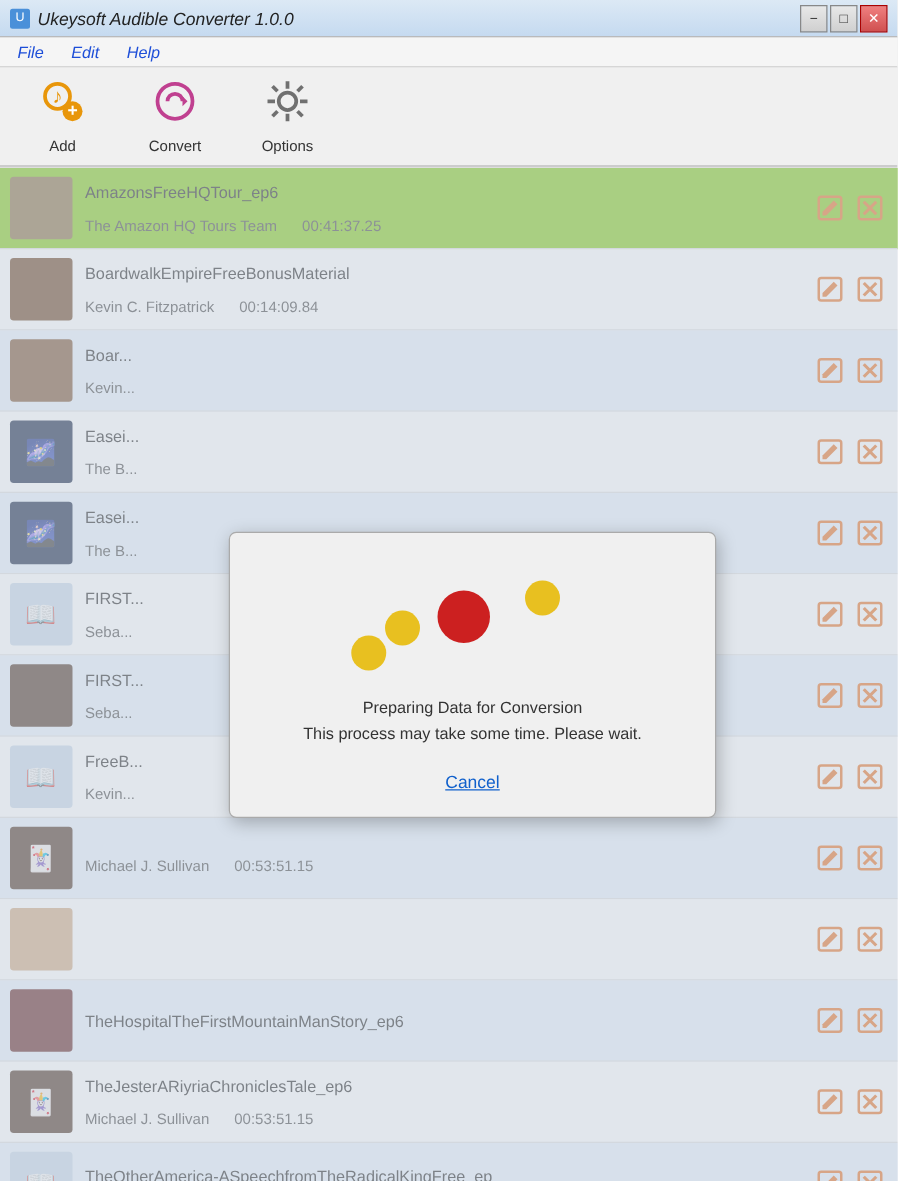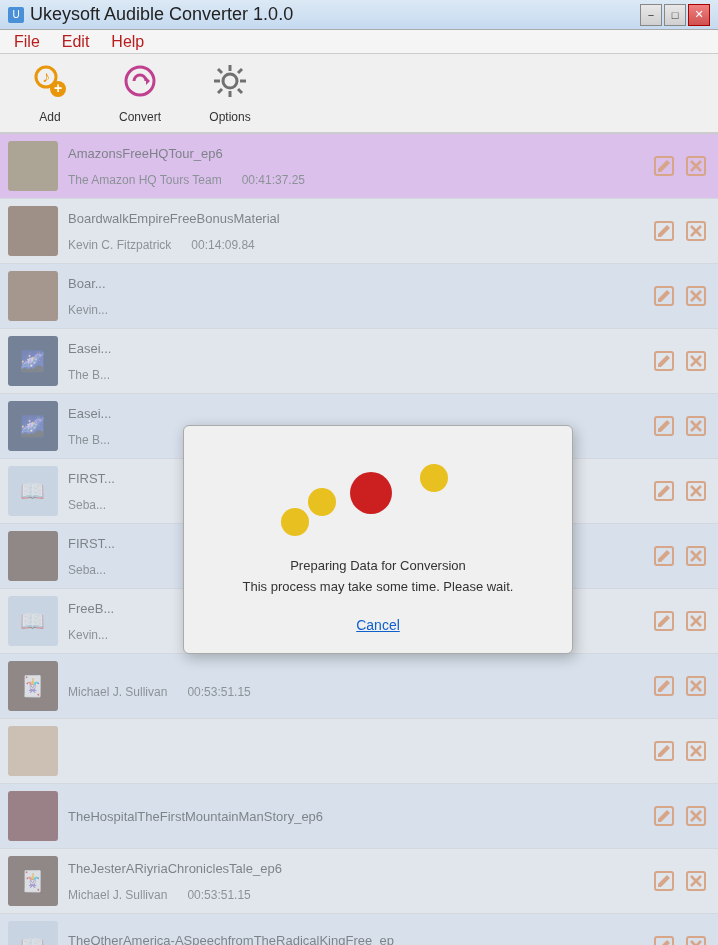--- a/index.html
+++ b/index.html
@@ -28,22 +28,23 @@
       gap: 6px;
     }
     .title-icon {
       width: 16px; height: 16px;
       background: #4a90d9;
       border-radius: 2px;
       display: flex; align-items: center; justify-content: center;
       color: white; font-size: 10px;
     }
     .title-text {
-      font-size: 18px;
+      font-size: 14px;
       color: #222;
+      font-style: italic;
     }
     .title-buttons {
       display: flex; gap: 2px;
     }
     .title-btn {
       width: 22px; height: 22px;
       border: 1px solid #888;
       background: linear-gradient(to bottom, #e8e8e8, #d0d0d0);
       cursor: pointer;
       display: flex; align-items: center; justify-content: center;
@@ -57,23 +58,24 @@
       background: #f5f5f5;
       display: flex;
       align-items: center;
       height: 24px;
       padding: 0 4px;
       border-bottom: 1px solid #ccc;
       gap: 2px;
     }
     .menu-item {
       padding: 2px 10px;
-      font-size: 16px;
+      font-size: 13px;
       cursor: pointer;
-      color: #b91c1c;
+      color: #1d4ed8;
+      font-style: italic;
     }
 
     
     .toolbar {
       background: #f0f0f0;
       display: flex;
       align-items: center;
       height: 80px;
       padding: 5px 10px;
       border-bottom: 2px solid #ccc;
@@ -113,21 +115,21 @@
     .list-row {
       display: flex;
       align-items: center;
       border-bottom: 1px solid #e0e0e0;
       height: 65px;
       padding: 0 8px;
       gap: 10px;
     }
     .list-row:nth-child(odd) { background: #e8f2fc; }
     .list-row:nth-child(even) { background: #ffffff; }
-    .list-row.selected { background: #f0abfc; }
+    .list-row.selected { background: #84cc16; }
 
     .row-thumb {
       width: 50px; height: 50px;
       flex-shrink: 0;
       border-radius: 3px;
       overflow: hidden;
       display: flex; align-items: center; justify-content: center;
       font-size: 22px;
     }
 

